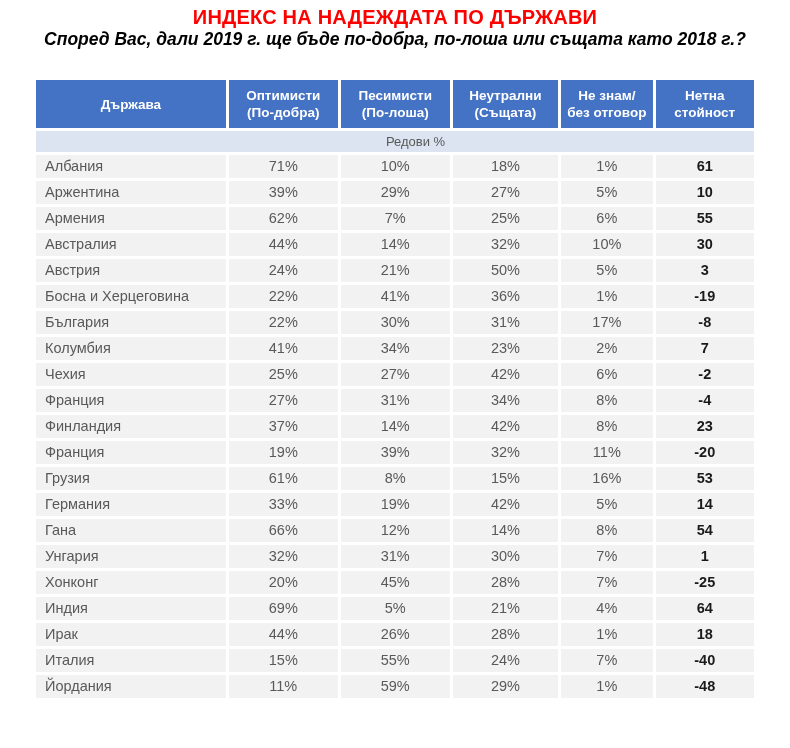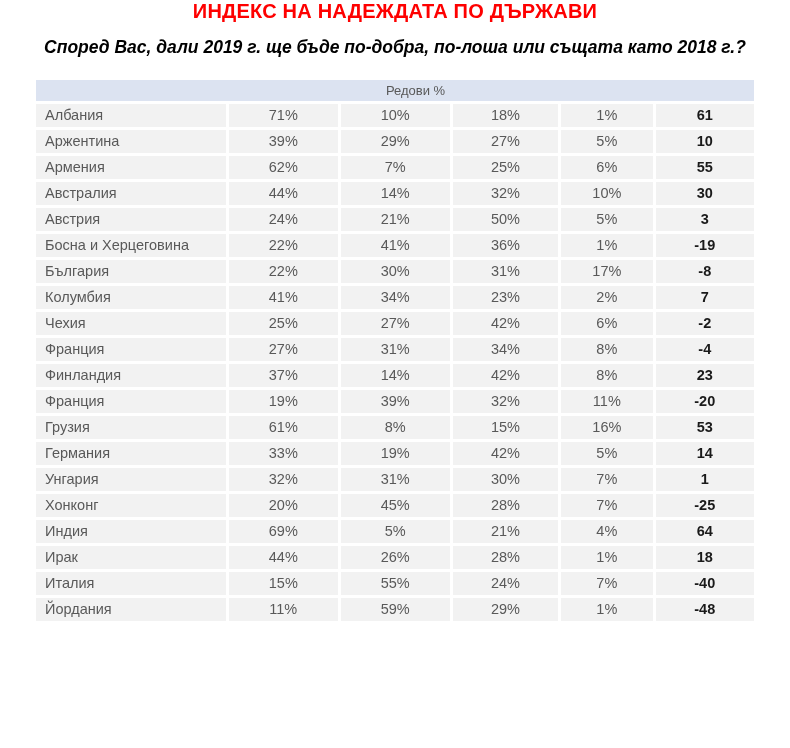--- a/index.html
+++ b/index.html
@@ -5,28 +5,29 @@
   html, body {
     margin: 0;
     padding: 0;
     background: #ffffff;
     width: 790px;
     height: 748px;
     overflow: hidden;
     font-family: "Liberation Sans", sans-serif;
   }
   .page-title {
+    margin-top: 6px;
     text-align: center;
     color: #fe0000;
     font-size: 20px;
     font-weight: bold;
     letter-spacing: 0.2px;
   }
   .page-subtitle {
-    margin-top: 14px;
+    margin-top: 0;
     text-align: center;
     color: #000000;
     font-size: 17.5px;
     font-weight: bold;
     font-style: italic;
   }
   table.hope-table {
     position: absolute;
     left: 33px;
     top: 77px;
@@ -85,20 +86,28 @@
 <table class="hope-table">
   <colgroup>
     <col style="width:27%">
     <col style="width:15.5%">
     <col style="width:15.5%">
     <col style="width:15%">
     <col style="width:13%">
     <col style="width:14%">
   </colgroup>
   <thead>
+    <tr>
+      <th>Държава</th>
+      <th>Оптимисти (По-добра)</th>
+      <th>Песимисти (По-лоша)</th>
+      <th>Неутрални (Същата)</th>
+      <th>Не знам/без отговор</th>
+      <th>Нетна стойност</th>
+    </tr>
     <tr class="subheader-row">
       <td colspan="6">Редови %</td>
     </tr>
   </thead>
   <tbody class="data-body">
 
   <tr>
     <td class="country">Албания</td>
     <td>71%</td>
     <td>10%</td>
@@ -217,20 +226,28 @@
 
   <tr>
     <td class="country">Германия</td>
     <td>33%</td>
     <td>19%</td>
     <td>42%</td>
     <td>5%</td>
     <td class="net">14</td>
   </tr>
 
+  <tr>
+    <td class="country">Гана</td>
+    <td>66%</td>
+    <td>12%</td>
+    <td>14%</td>
+    <td>8%</td>
+    <td class="net">54</td>
+  </tr>
 
   <tr>
     <td class="country">Унгария</td>
     <td>32%</td>
     <td>31%</td>
     <td>30%</td>
     <td>7%</td>
     <td class="net">1</td>
   </tr>
 

